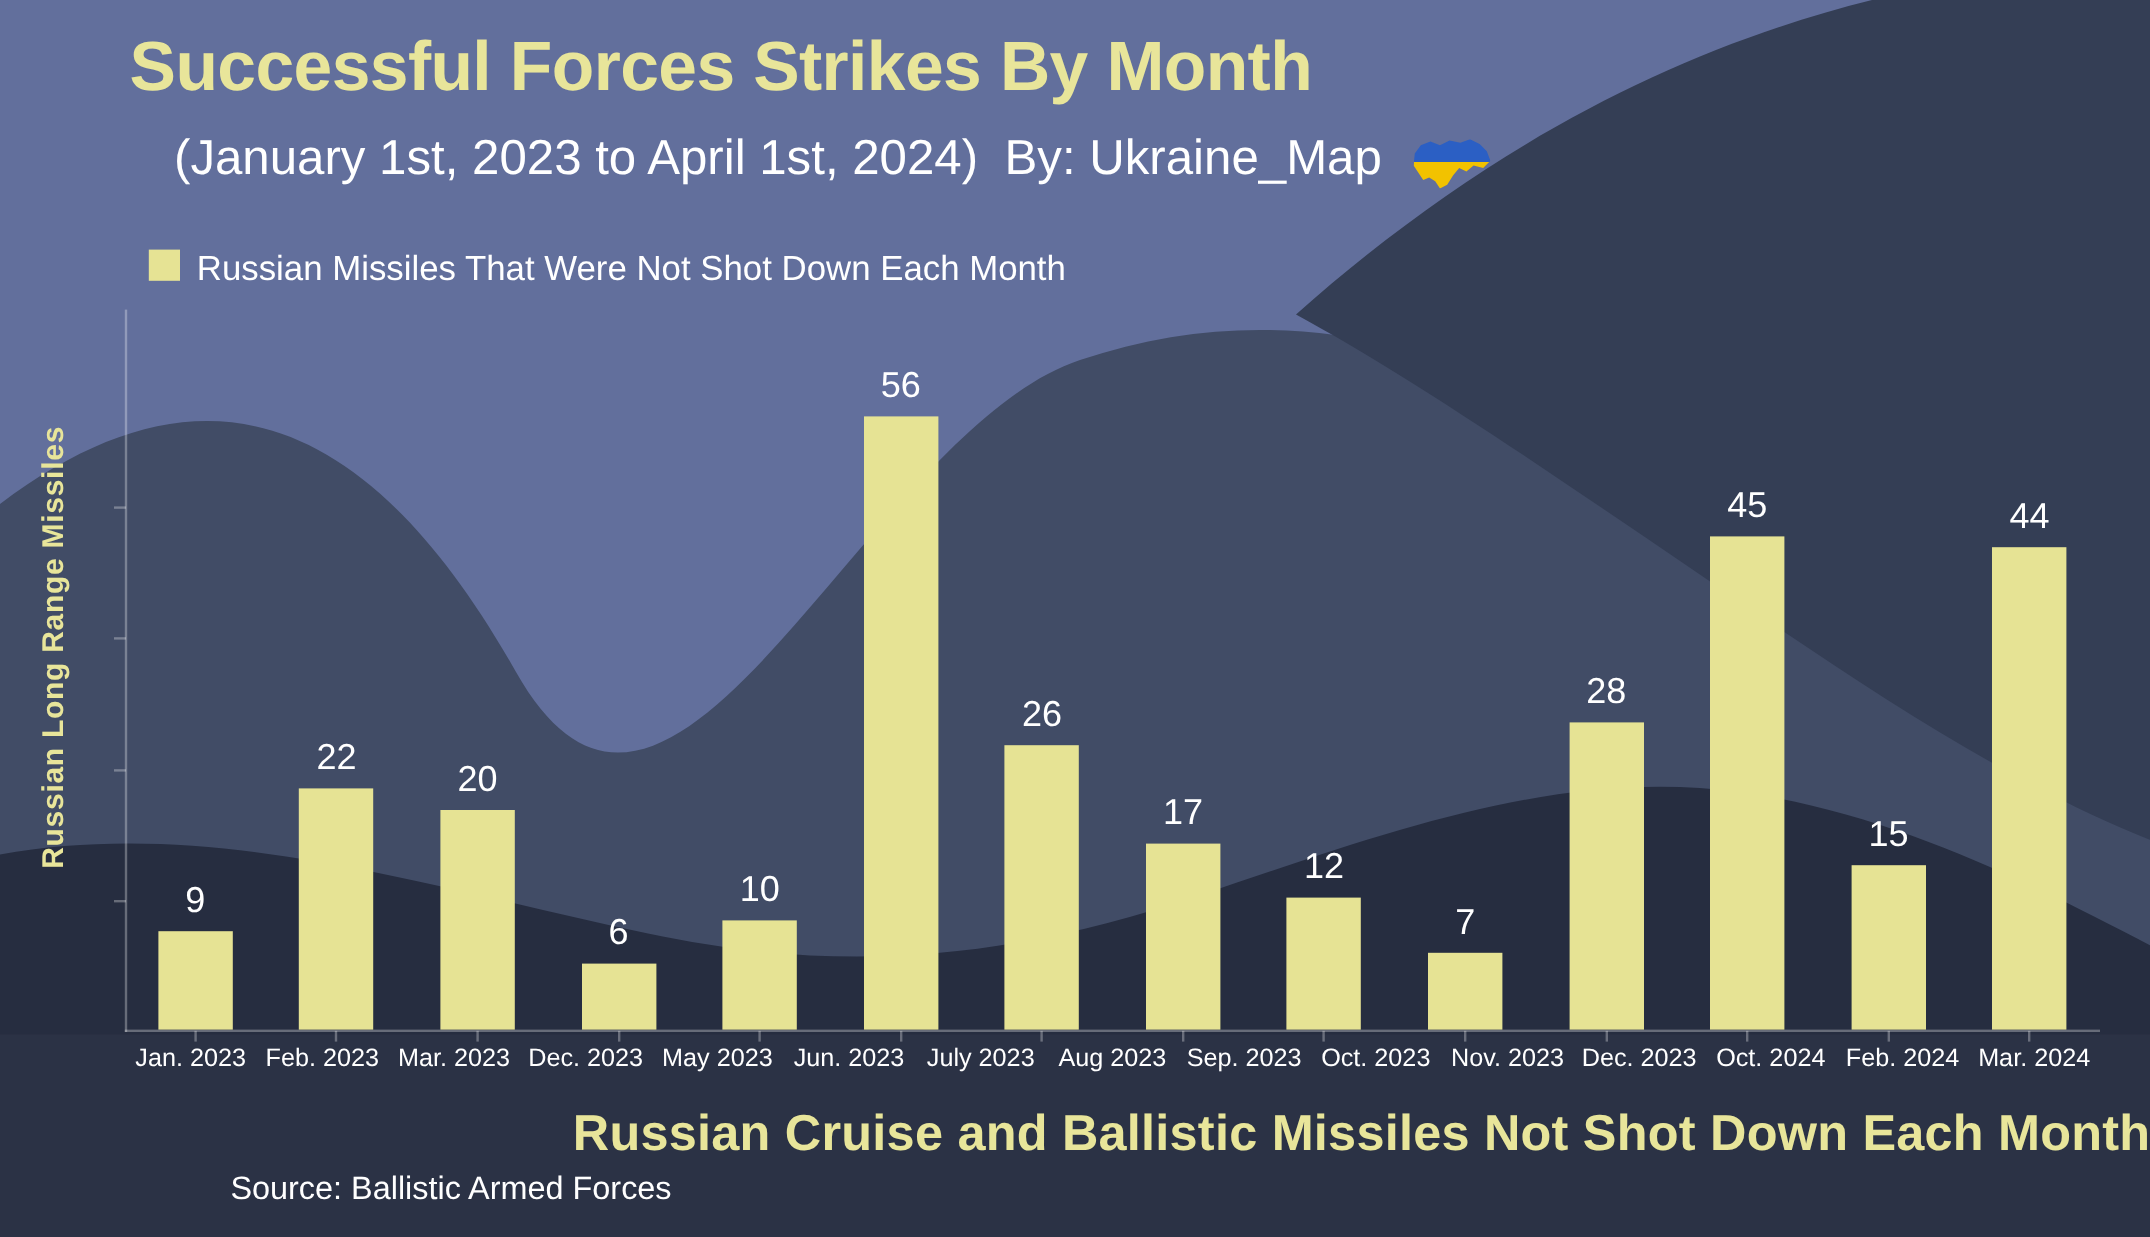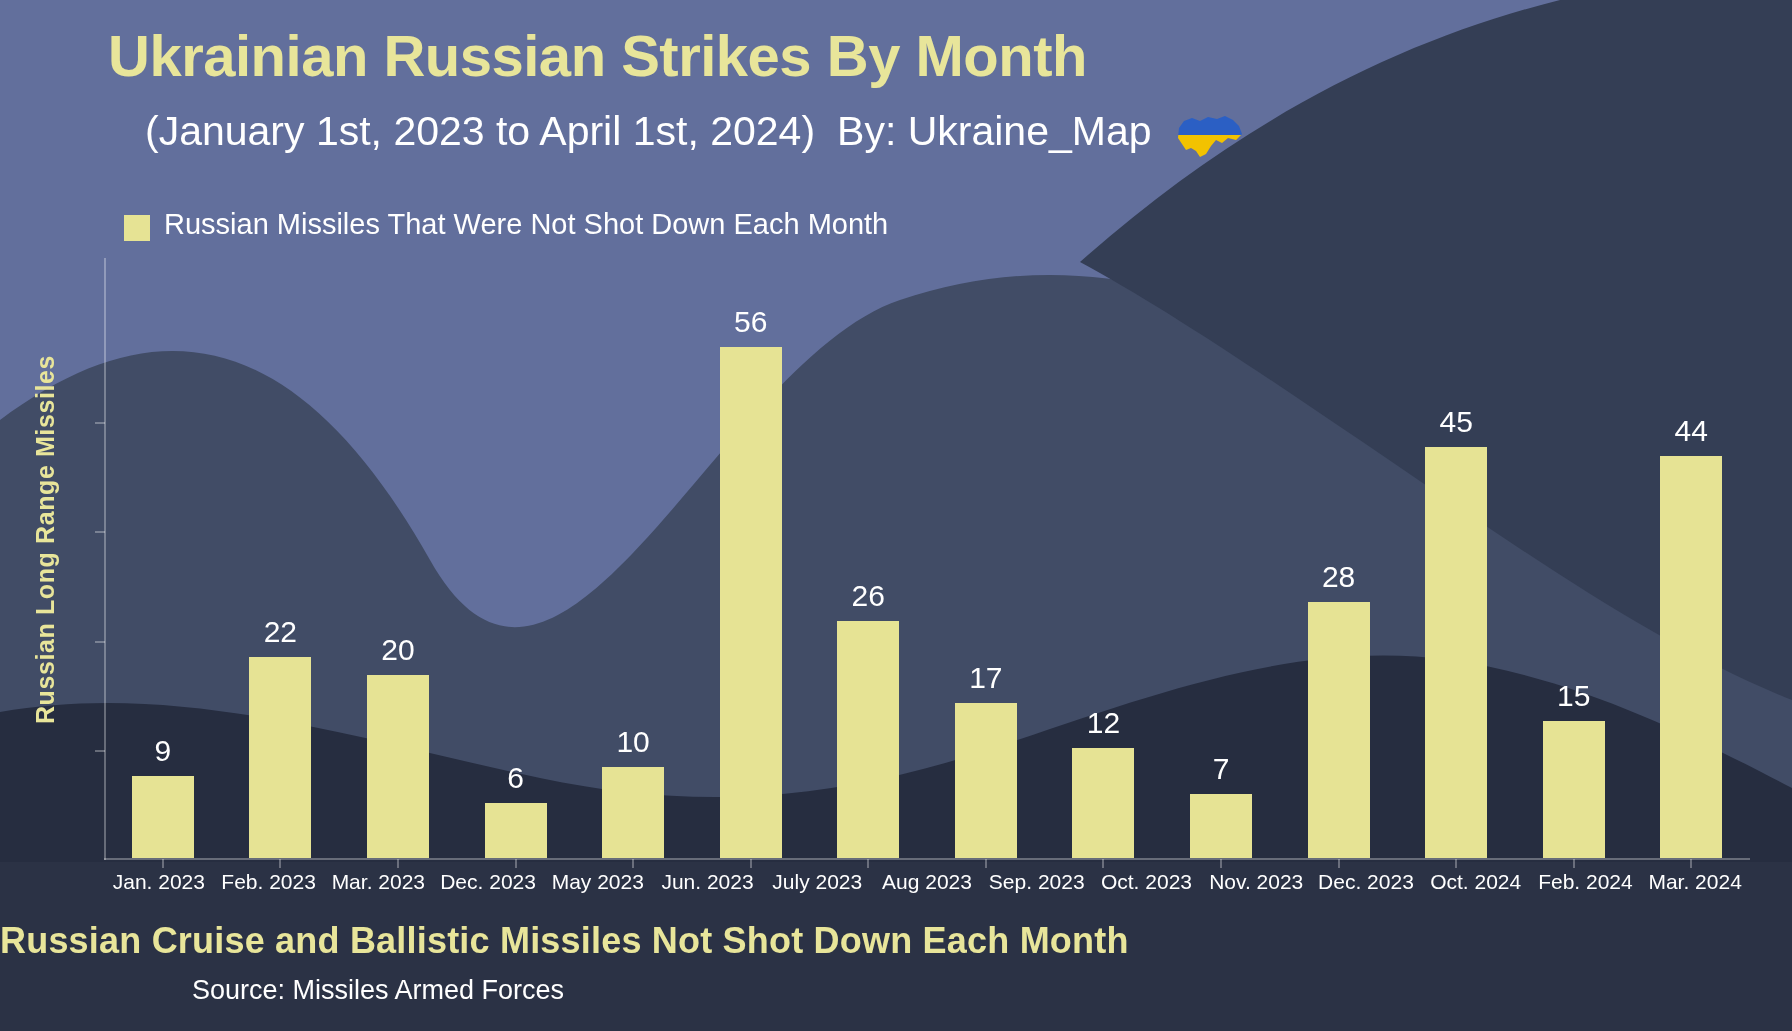--- a/index.html
+++ b/index.html
@@ -43,21 +43,21 @@
     margin-left: 22px;
   }
   #ukraine-map-icon {
     margin-left: 18px; width: 76px; height: 50px;
     display: inline-block; position: relative; top: 4px;
   }
 
   
   #legend {
     position: absolute; left: 124px; top: 208px;
-    display: flex; align-items: flex-end; gap: 14px;
+    display: flex; align-items: flex-start; gap: 14px;
   }
   #legend-swatch {
     width: 26px; height: 26px;
     background: #e6e394;
   }
   #legend-label {
     font-size: 29px; color: #ffffff; white-space: nowrap;
   }
 
   
@@ -131,22 +131,22 @@
     flex: 1 1 0;
     text-align: center;
     font-size: 21px;
     color: #ffffff;
     white-space: nowrap;
   }
 
   
   #x-axis-title {
     position: absolute; left: 0; top: 920px;
-    width: 1792px; text-align: left;
-    font-size: 36px; font-weight: 700;
+    width: 1792px; text-align: right;
+    font-size: 42px; font-weight: 700;
     color: #e8e59a; letter-spacing: 0.2px;
   }
   #source-note {
     position: absolute; left: 192px; top: 975px;
     font-size: 27px; color: #ffffff;
   }
 </style>
 </head>
 <body>
 
@@ -163,21 +163,21 @@
              C 1640 640, 1480 520, 1330 420 C 1230 352, 1150 300, 1080 262 Z" fill="#343e55"></path>
 
     <path d="M0 712 C 180 680, 360 740, 540 778 C 700 812, 840 800, 1000 746
              C 1160 692, 1300 640, 1450 660 C 1580 678, 1700 740, 1792 788
              L1792 1031 L0 1031 Z" fill="#262d40"></path>
 
     <rect x="0" y="862" width="1792" height="169" fill="#2b3245"></rect>
   </svg>
 
   <div id="header">
-    <div id="chart-title">Ukrainian Russian Strikes By Month</div>
+    <div id="chart-title">Successful Forces Strikes By Month</div>
 
     <div id="subtitle-row">
       <span id="chart-subtitle">(January 1st, 2023 to April 1st, 2024)</span>
       <span id="byline">By: Ukraine_Map</span>
       <span id="ukraine-map-icon">
         <svg viewBox="0 0 76 50" width="76" height="50">
           <defs>
             <clipPath id="uaclip">
               <path d="M9 18 L14 11 L22 8 L30 11 L38 7 L47 9 L55 6 L63 10 L69 16
                        L72 24 L66 30 L58 28 L52 33 L46 30 L41 36 L36 44 L30 47
@@ -293,15 +293,15 @@
       <div class="x-label">Sep. 2023</div>
       <div class="x-label">Oct. 2023</div>
       <div class="x-label">Nov. 2023</div>
       <div class="x-label">Dec. 2023</div>
       <div class="x-label">Oct. 2024</div>
       <div class="x-label">Feb. 2024</div>
       <div class="x-label">Mar. 2024</div>
     </div>
 
   <div id="x-axis-title">Russian Cruise and Ballistic Missiles Not Shot Down Each Month</div>
-  <div id="source-note">Source: Missiles Armed Forces</div>
+  <div id="source-note">Source: Ballistic Armed Forces</div>
 
 </div>
 
 </body></html>

